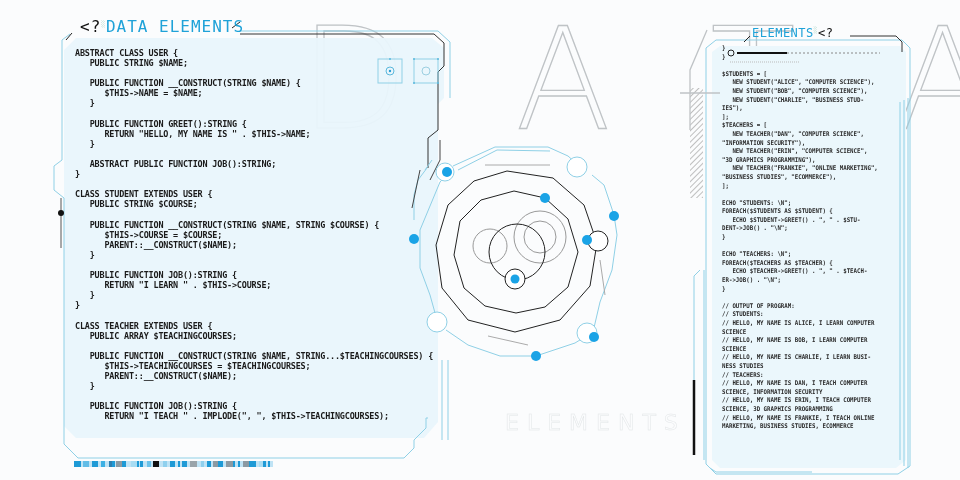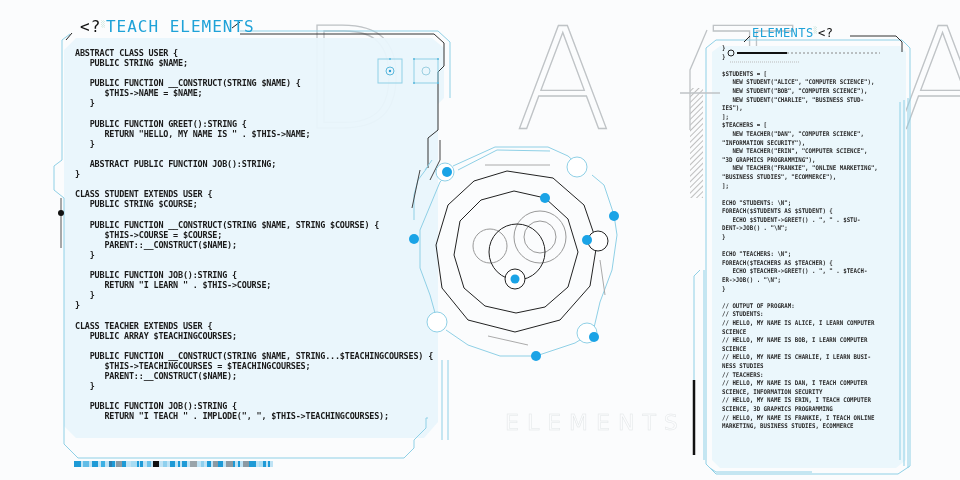--- a/index.html
+++ b/index.html
@@ -45,21 +45,21 @@
   <circle cx="390" cy="59" r="1" fill="#5bb8dc"></circle>
   <rect x="414" y="59" width="24" height="24" fill="none" stroke="#8fd0e6" stroke-width="1"></rect>
   <circle cx="426" cy="71" r="4" fill="none" stroke="#9ccfe1" stroke-width="1"></circle>
   <circle cx="414" cy="59" r="1" fill="#5bb8dc"></circle>
     <circle cx="438" cy="59" r="1" fill="#5bb8dc"></circle>
   <circle cx="414" cy="83" r="1" fill="#5bb8dc"></circle>
     <circle cx="438" cy="83" r="1" fill="#5bb8dc"></circle>
 </svg>
 
 <div class="title-left">
-  <span class="dark">&lt;?</span><span class="tiny">░</span><span class="cyan">TEACH ELEMENTS</span>
+  <span class="dark">&lt;?</span><span class="tiny">░</span><span class="cyan">DATA ELEMENTS</span>
 </div>
 
 <div class="code left-code" id="left-code"><span class="ln">ABSTRACT CLASS USER {</span><span class="ln">   PUBLIC STRING $NAME;</span><span class="ln">&nbsp;</span><span class="ln">   PUBLIC FUNCTION __CONSTRUCT(STRING $NAME) {</span><span class="ln">      $THIS-&gt;NAME = $NAME;</span><span class="ln">   }</span><span class="ln">&nbsp;</span><span class="ln">   PUBLIC FUNCTION GREET():STRING {</span><span class="ln">      RETURN "HELLO, MY NAME IS " . $THIS-&gt;NAME;</span><span class="ln">   }</span><span class="ln">&nbsp;</span><span class="ln">   ABSTRACT PUBLIC FUNCTION JOB():STRING;</span><span class="ln">}</span><span class="ln">&nbsp;</span><span class="ln">CLASS STUDENT EXTENDS USER {</span><span class="ln">   PUBLIC STRING $COURSE;</span><span class="ln">&nbsp;</span><span class="ln">   PUBLIC FUNCTION __CONSTRUCT(STRING $NAME, STRING $COURSE) {</span><span class="ln">      $THIS-&gt;COURSE = $COURSE;</span><span class="ln">      PARENT::__CONSTRUCT($NAME);</span><span class="ln">   }</span><span class="ln">&nbsp;</span><span class="ln">   PUBLIC FUNCTION JOB():STRING {</span><span class="ln">      RETURN "I LEARN " . $THIS-&gt;COURSE;</span><span class="ln">   }</span><span class="ln">}</span><span class="ln">&nbsp;</span><span class="ln">CLASS TEACHER EXTENDS USER {</span><span class="ln">   PUBLIC ARRAY $TEACHINGCOURSES;</span><span class="ln">&nbsp;</span><span class="ln">   PUBLIC FUNCTION __CONSTRUCT(STRING $NAME, STRING...$TEACHINGCOURSES) {</span><span class="ln">      $THIS-&gt;TEACHINGCOURSES = $TEACHINGCOURSES;</span><span class="ln">      PARENT::__CONSTRUCT($NAME);</span><span class="ln">   }</span><span class="ln">&nbsp;</span><span class="ln">   PUBLIC FUNCTION JOB():STRING {</span><span class="ln">      RETURN "I TEACH " . IMPLODE(", ", $THIS-&gt;TEACHINGCOURSES);</span></div>
 
 <svg class="abs" style="left:0;top:0" width="960" height="480">
   <g fill="none" stroke-width="1">
 
     <path d="M447,175 L440,182 L420,230 L420,268 L430,295 L437,320" stroke="#8fd0e6"></path>
     <path d="M453,166 L495,147 L548,147 L568,156 L578,165" stroke="#8fd0e6"></path>
     <path d="M458,170 L497,150 L550,151" stroke="#8fd0e6"></path>

